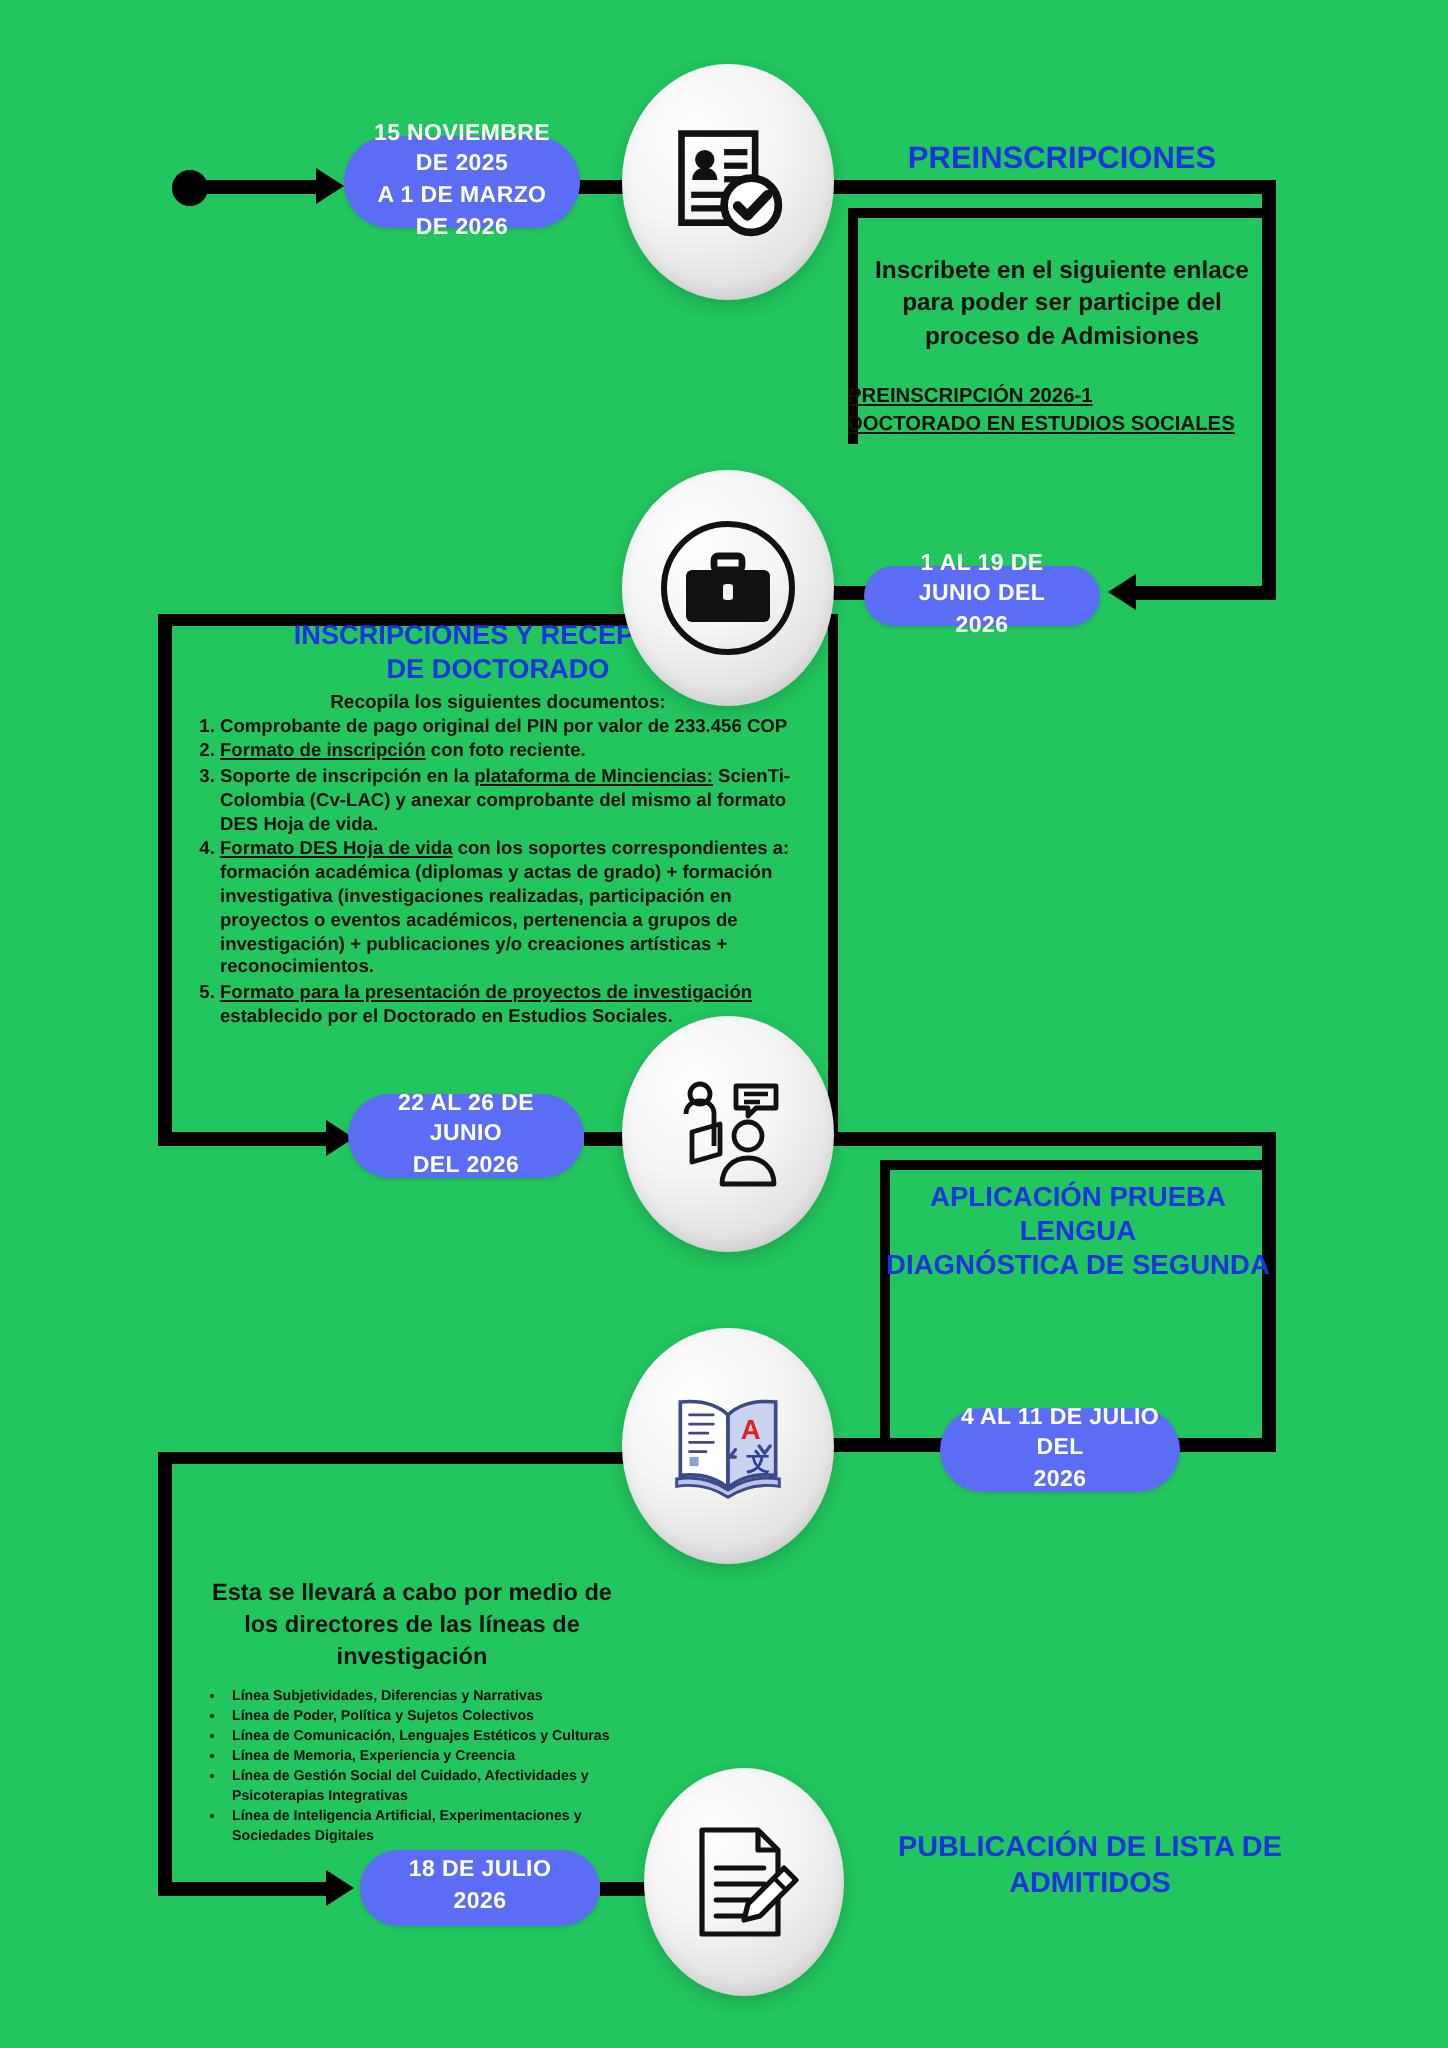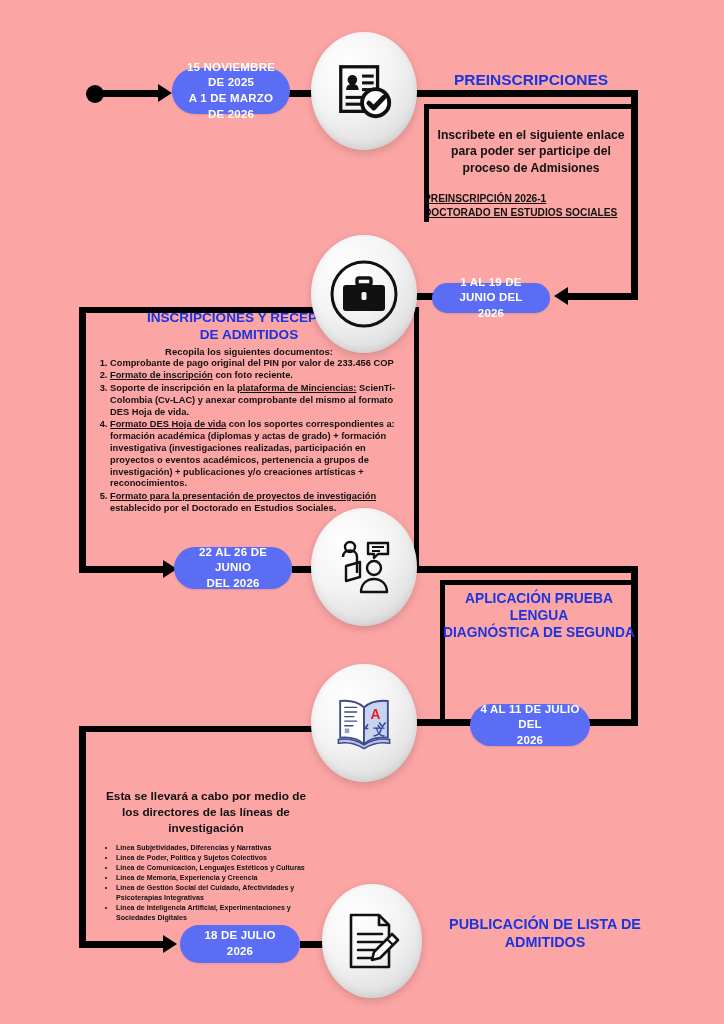--- a/index.html
+++ b/index.html
@@ -2,21 +2,21 @@
 <html><head>
 <meta charset="utf-8">
 <style>
   * { box-sizing: border-box; margin: 0; padding: 0; }
   html, body {
     width: 724px; height: 1024px;
     background: #ffffff;
     font-family: "Liberation Sans", sans-serif;
     overflow: hidden;
   }
-  #stage { position: relative; width: 724px; height: 1024px; background: #fca5a5; }
+  #stage { position: relative; width: 724px; height: 1024px; background: #22c55e; }
 
   
   .line { position: absolute; background: #000; }
   .arrow-right {
     position: absolute; width: 0; height: 0;
     border-top: 9px solid transparent;
     border-bottom: 9px solid transparent;
     border-left: 14px solid #000;
   }
   .arrow-left {
@@ -196,21 +196,21 @@
         <circle cx="36" cy="36" r="32" fill="none" stroke="#111" stroke-width="3"></circle>
         <rect x="29" y="20" width="14" height="7" rx="2" fill="none" stroke="#111" stroke-width="3.4"></rect>
         <rect x="15" y="27" width="42" height="26" rx="3" fill="#111"></rect>
         <rect x="33.5" y="34" width="5" height="8" rx="1.6" fill="#f2f2f2"></rect>
       </svg>
     </span>
   </div>
 
   <div class="heading" style="left:86px; top:310px; width:326px; font-size:13.6px;">
     <div>INSCRIPCIONES Y RECEPCIÓN</div>
-    <div>DE ADMITIDOS</div>
+    <div>DE DOCTORADO</div>
   </div>
 
   <div class="doc-intro" style="left:86px; top:346px; width:326px;">Recopila los siguientes documentos:</div>
 
   <ol class="doclist" style="left:96px; top:358px; width:300px;">
     <li>
       <span>Comprobante de pago original del PIN por valor de 233.456 COP</span>
     </li>
     <li>
       <span><u>Formato de inscripción</u> con foto reciente.</span>

